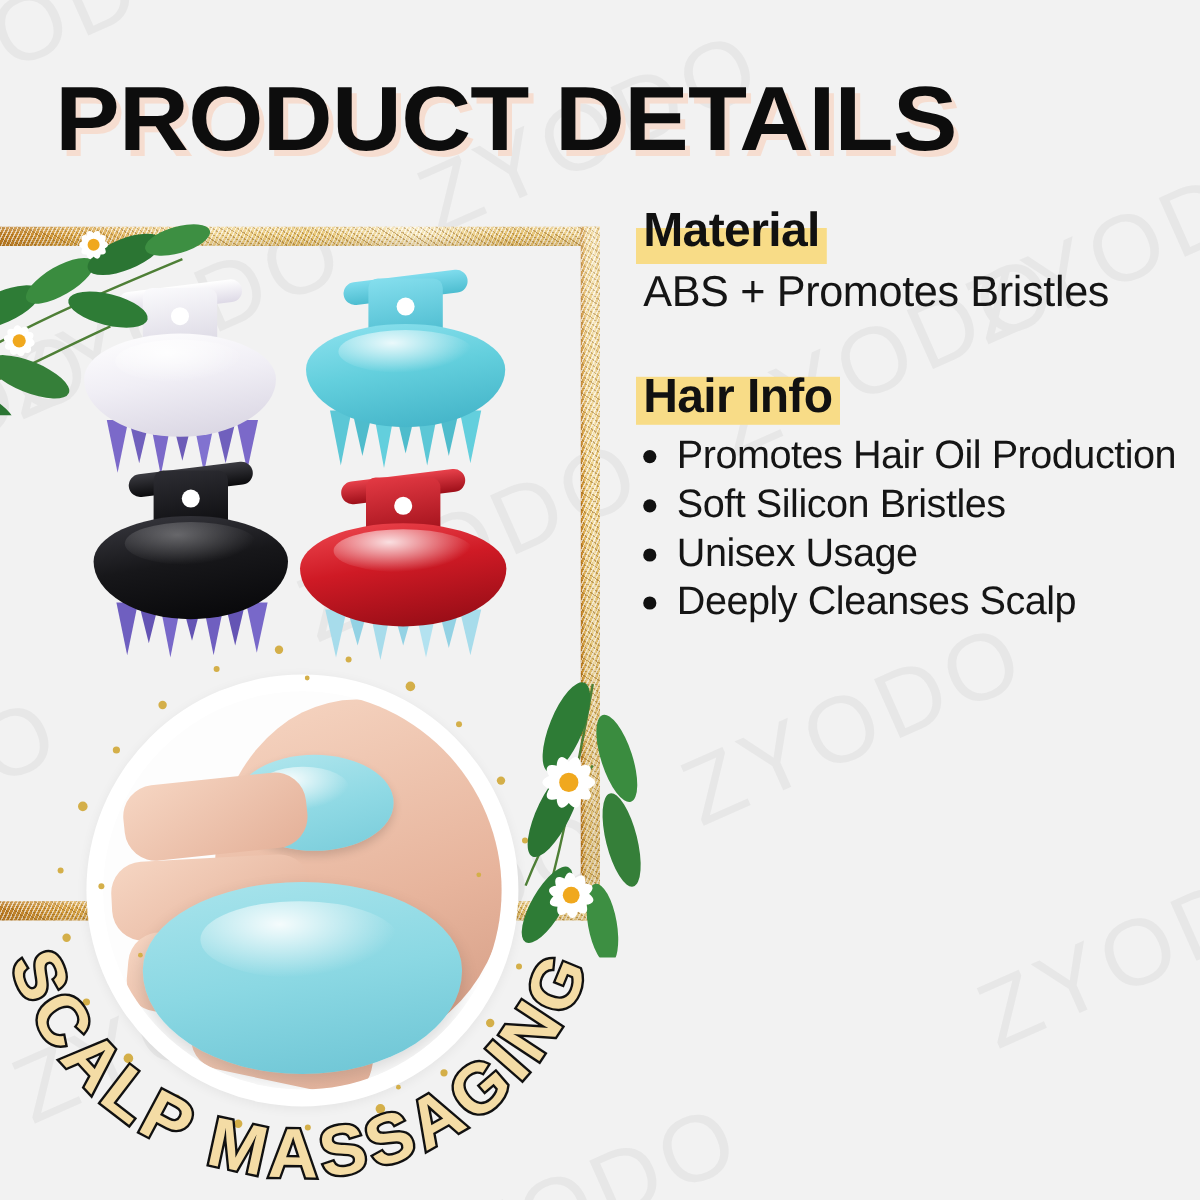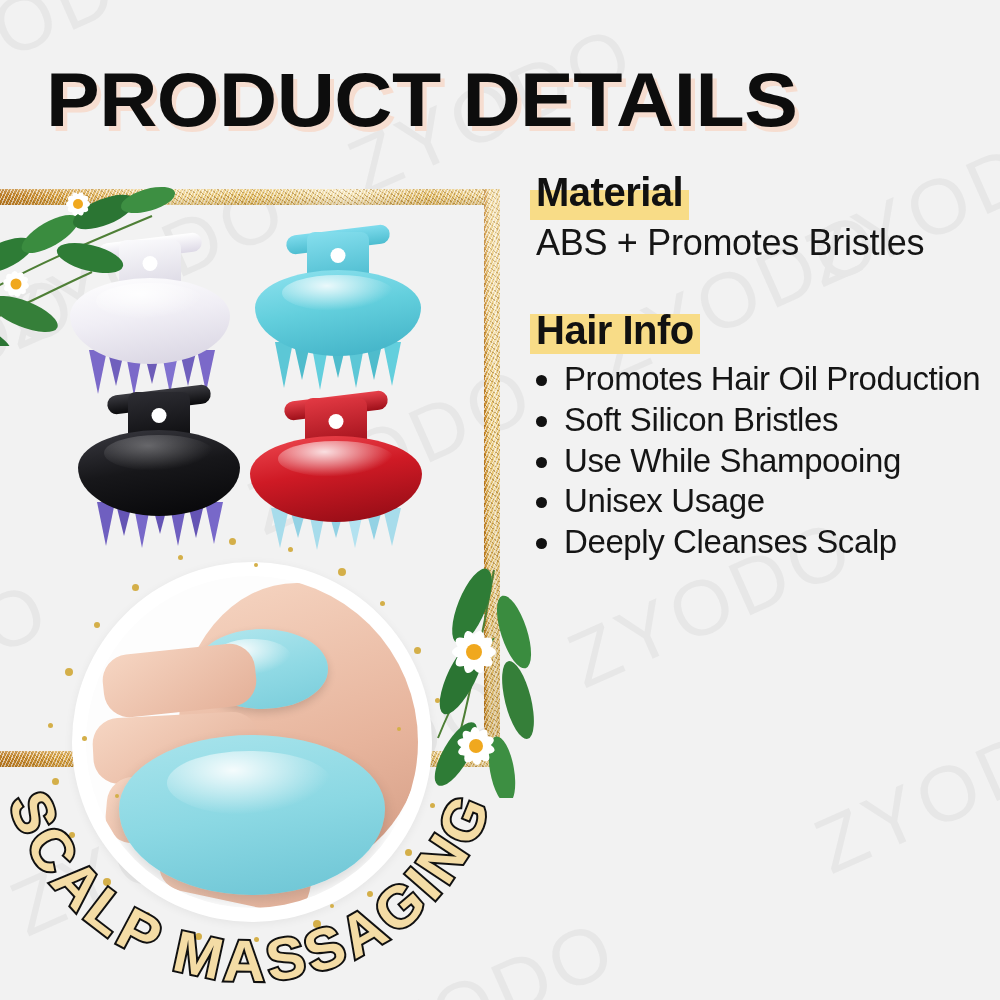--- a/index.html
+++ b/index.html
@@ -457,19 +457,18 @@
   </div>
 
   <div class="section" id="otherinfo-heading-wrap">
     <div class="sec-heading" id="otherinfo-heading">
       <span class="hl"></span>
       <span>Hair Info</span>
     </div>
     <ul id="feature-list">
       <li>Promotes Hair Oil Production</li>
       <li>Soft Silicon Bristles</li>
-      <li>Use While Shampooing</li>
       <li>Unisex Usage</li>
       <li>Deeply Cleanses Scalp</li>
     </ul>
   </div>
 
 </div>
 
 </body></html>

